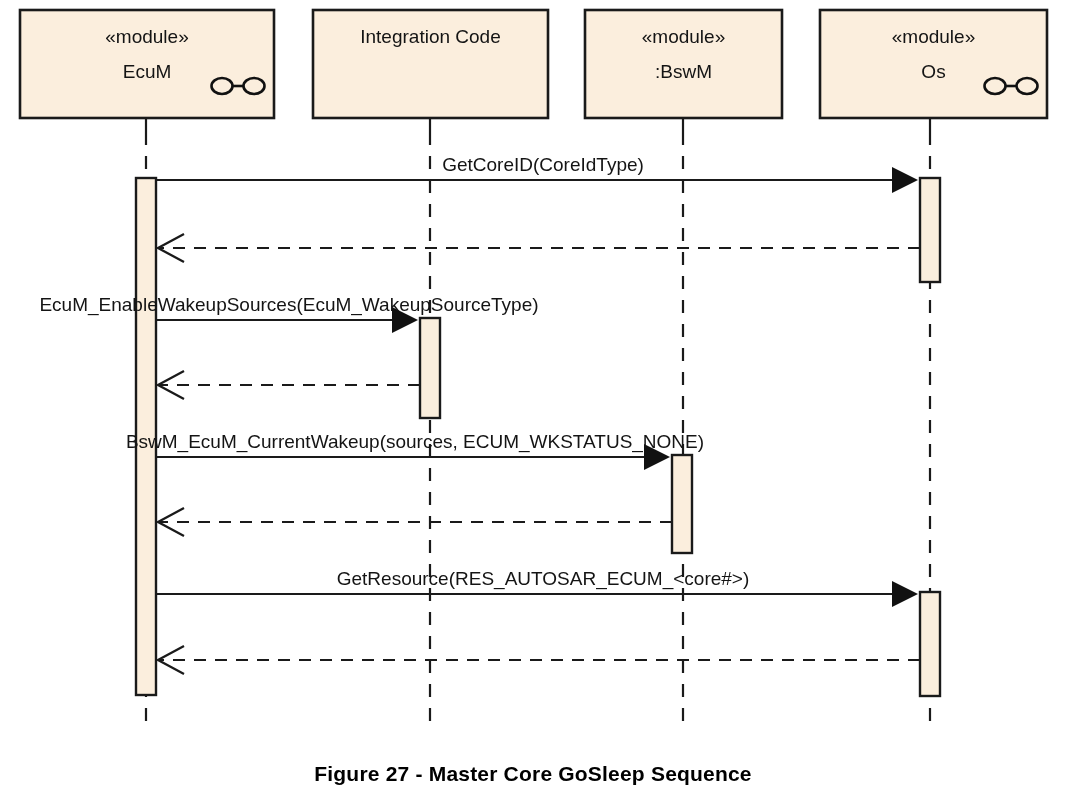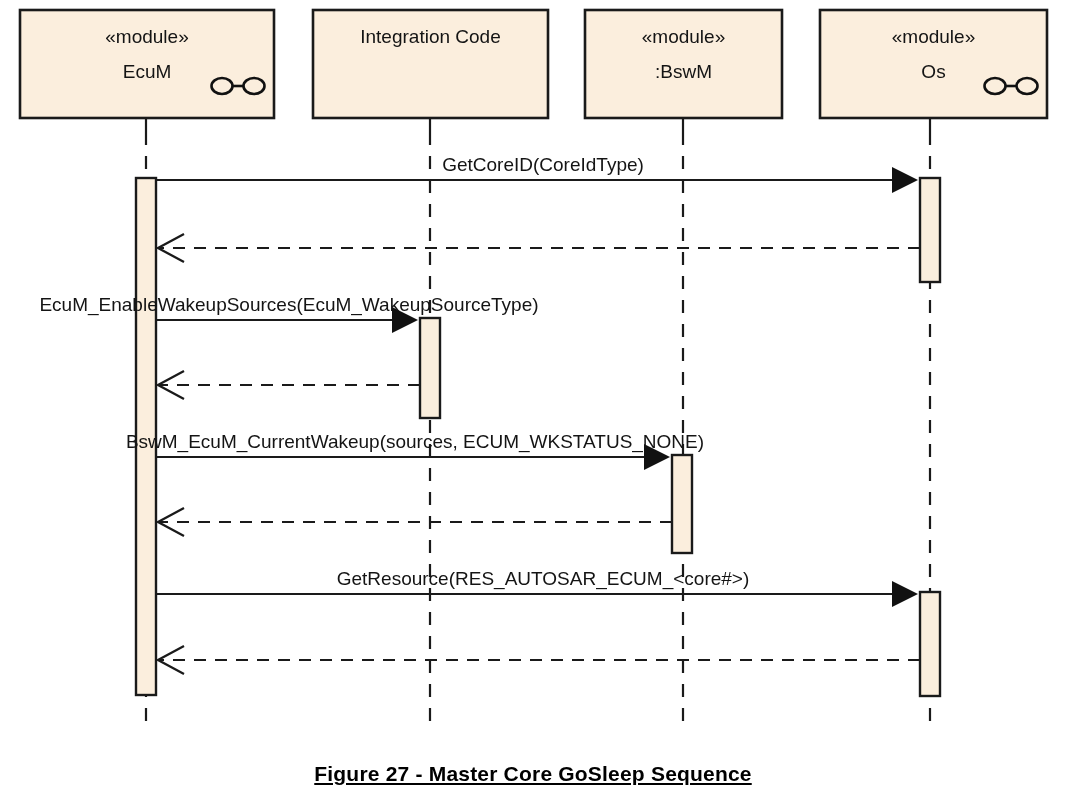--- a/index.html
+++ b/index.html
@@ -92,21 +92,20 @@
     position: absolute;
     left: 0;
     right: 0;
     top: 762px;
     text-align: center;
     font-family: "Liberation Sans", sans-serif;
     font-size: 21px;
     font-weight: bold;
     color: #000000;
     letter-spacing: 0.2px;
-    text-decoration: underline;
   }
 </style>
 </head>
 <body>
 
 <div id="diagram-root">
   <svg id="seq" viewBox="0 0 1066 804">
     <g id="layer-lifelines">
         <line x1="146" y1="118" x2="146" y2="132" class="lifeline-stub"></line>
         <line x1="146" y1="132" x2="146" y2="722" class="lifeline-dash"></line>

